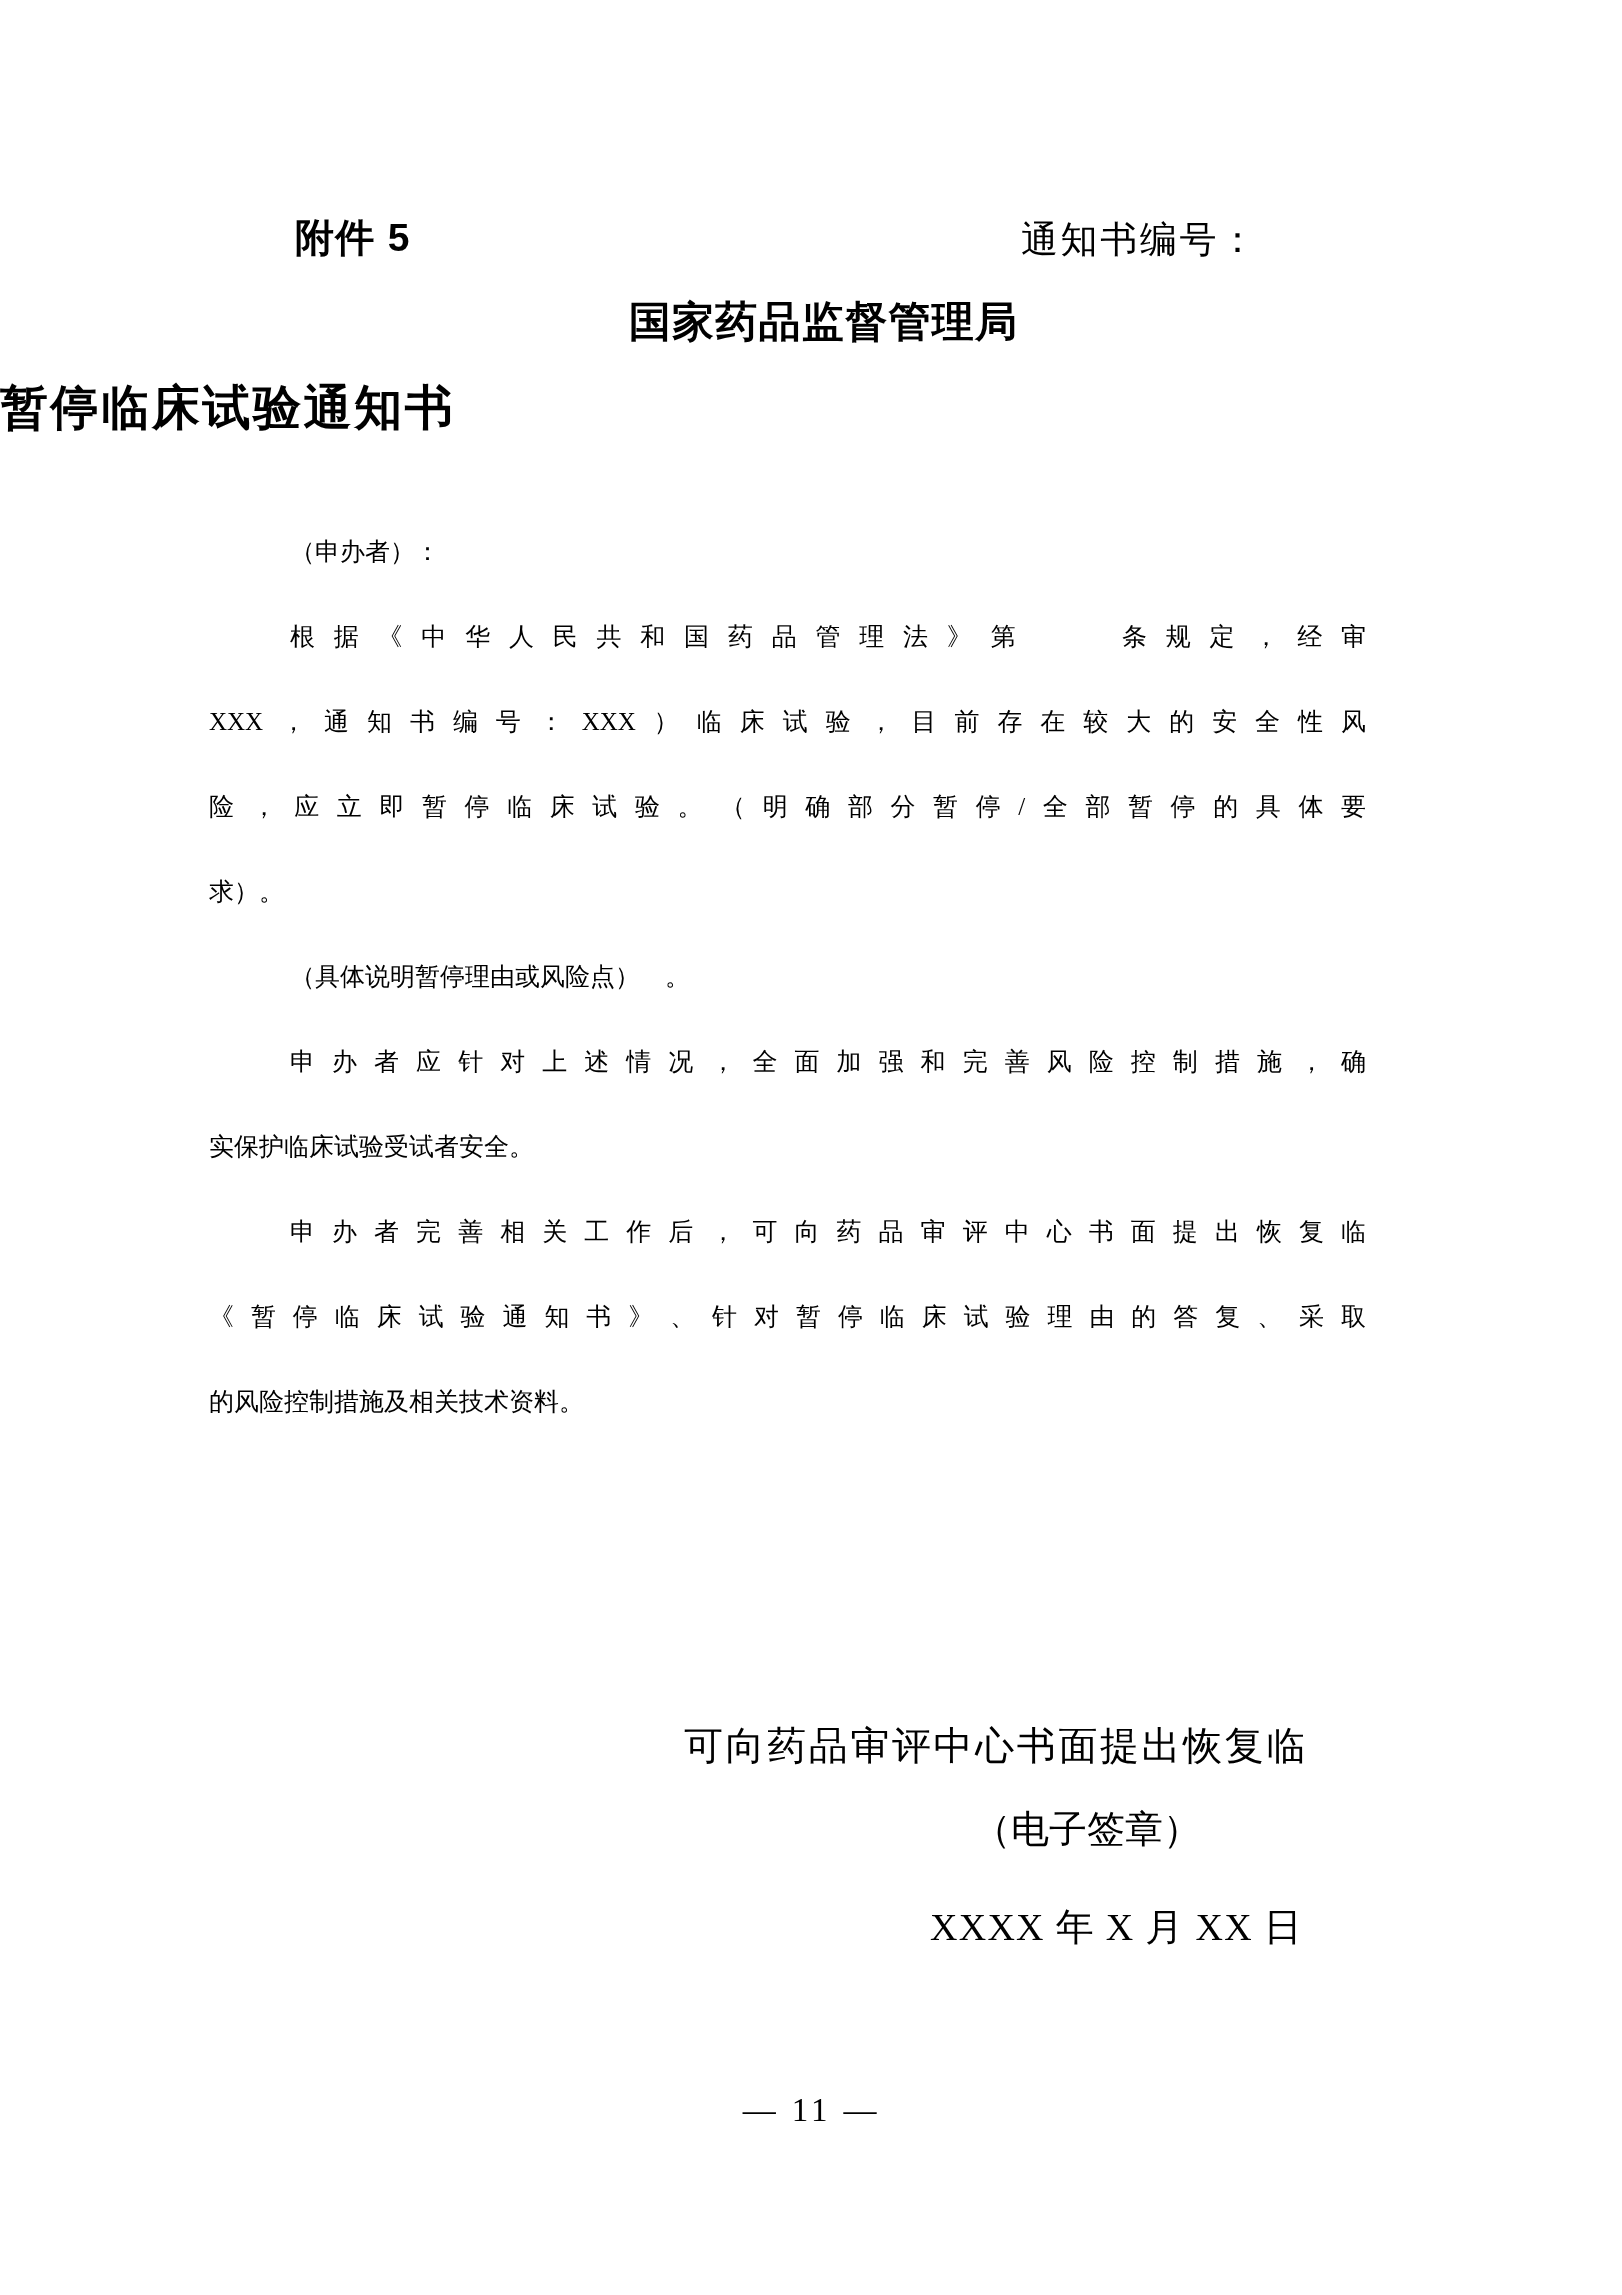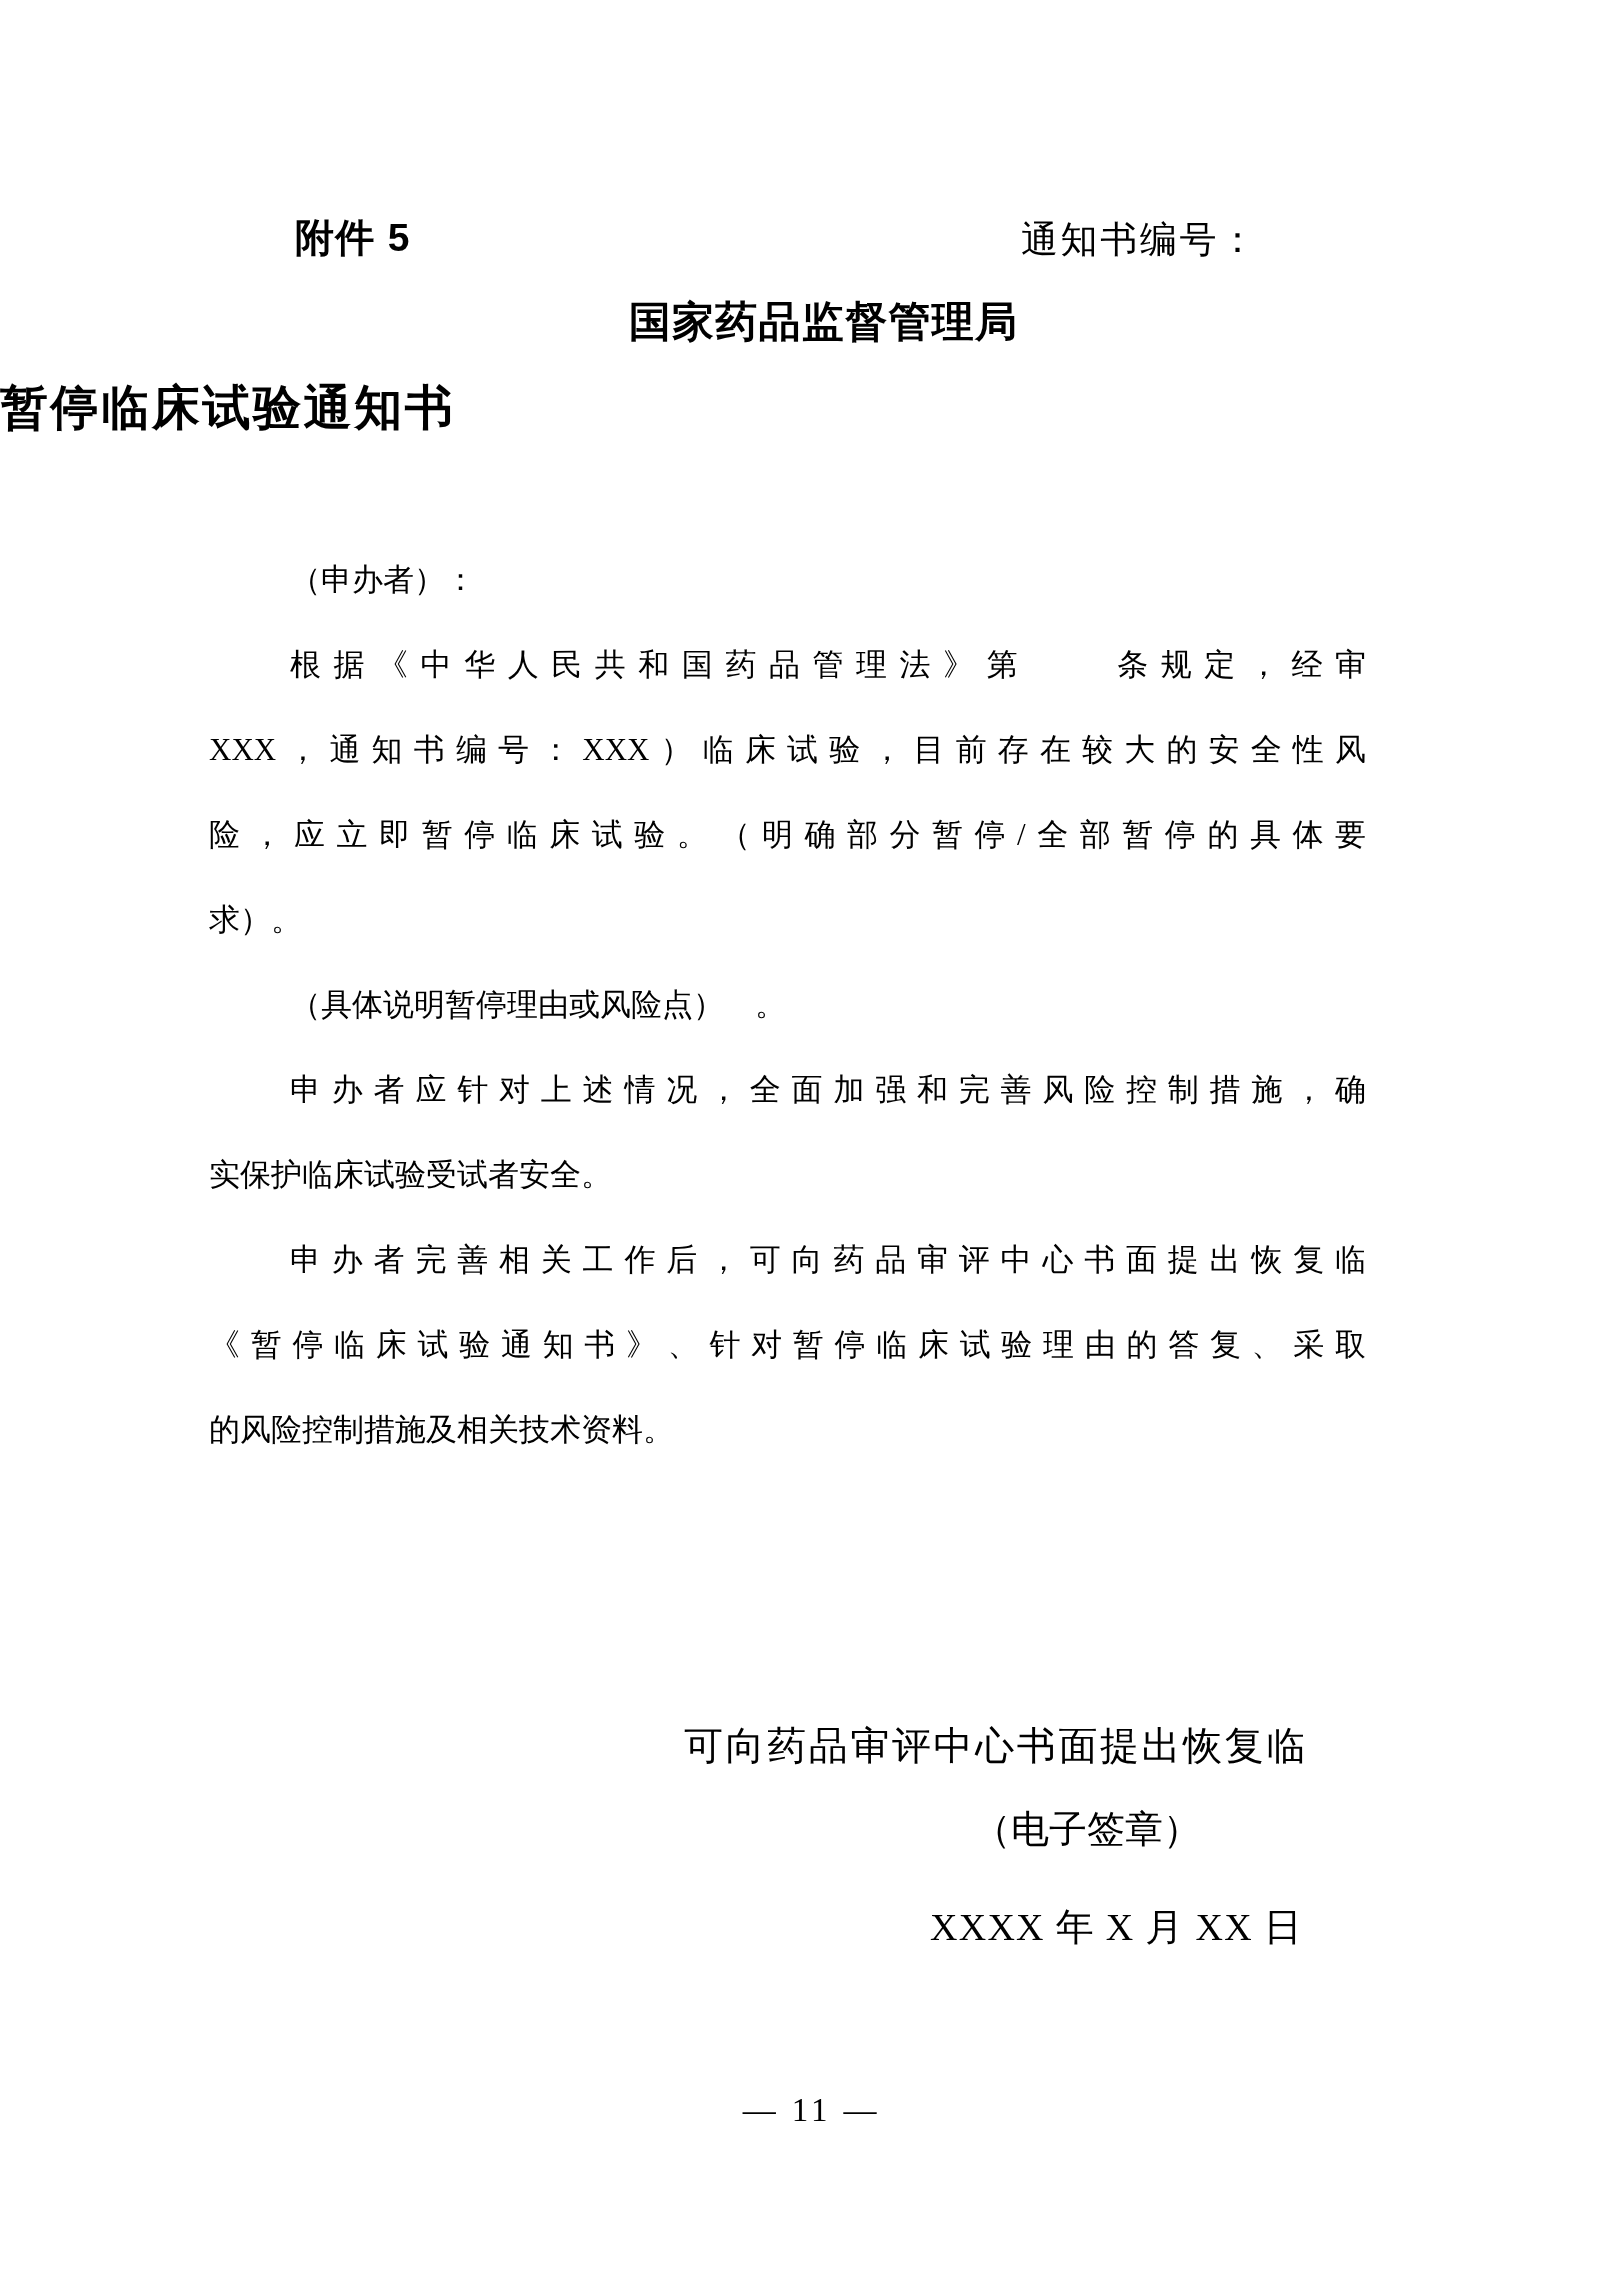--- a/index.html
+++ b/index.html
@@ -59,23 +59,23 @@
     font-family: Liberation Serif, serif;
     font-weight: bold;
     font-size: 48px;
     line-height: 56px;
     letter-spacing: 2.6px;
   }
   
   .body-block {
     position: absolute;
     left: 209px;
-    top: 537px;
+    top: 509px;
     width: 1157px;
-    font-size: 31px;
+    font-size: 25px;
     line-height: 85px;
     font-family: "Liberation Serif", serif;
   }
   .body-line {
     white-space: nowrap;
   }
   .body-line.indent {
     padding-left: 81px;
   }
   .body-line.fill {

